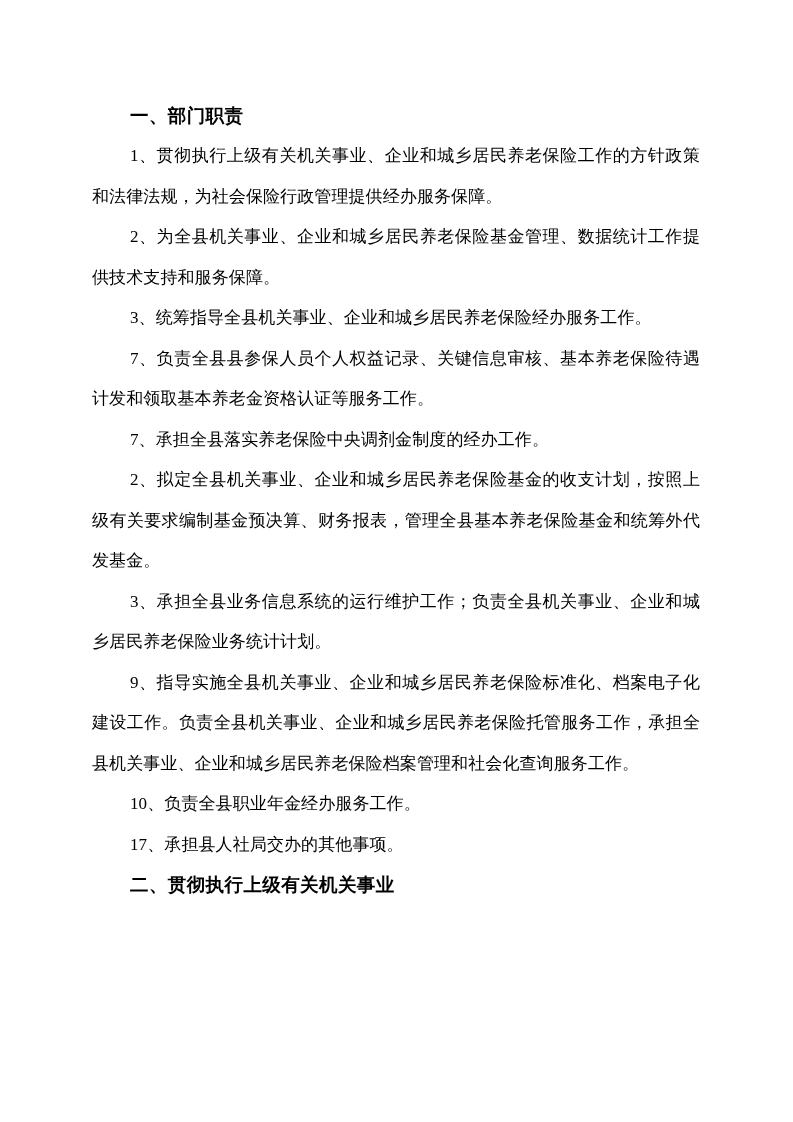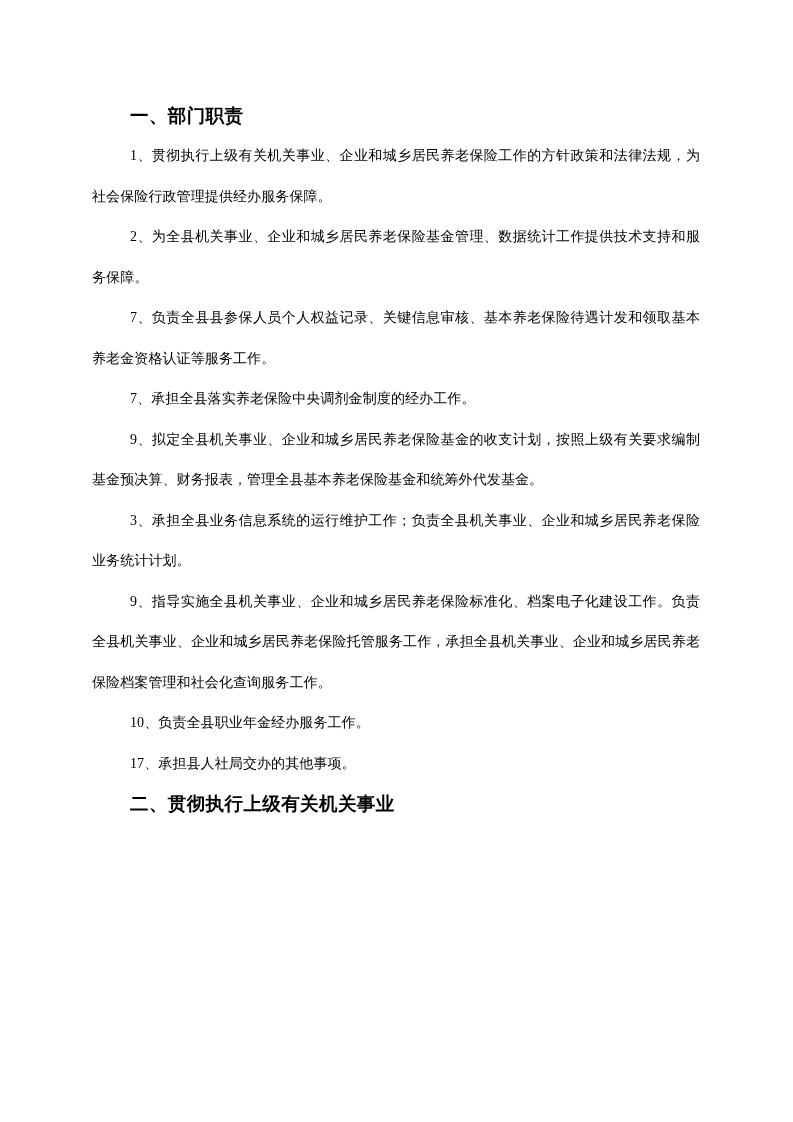--- a/index.html
+++ b/index.html
@@ -28,21 +28,21 @@
     font-family: "DejaVu Sans", "Liberation Sans", sans-serif;
     font-weight: bold;
     font-size: 18.5px;
     line-height: 40px;
     letter-spacing: 0.4px;
     text-indent: 38px;
     margin: 0;
     padding: 0;
   }
   .para {
-    font-size: 14px;
+    font-size: 17px;
     line-height: 40.5px;
     text-indent: 38px;
     margin: 0;
     padding: 0;
     text-align: justify;
     text-justify: inter-ideograph;
     letter-spacing: 0.1px;
   }
   .heading-2 {
     margin-top: 0;
@@ -50,23 +50,24 @@
 </style>
 </head>
 <body>
 
 <div class="page">
   <div class="doc-body">
 
     <p class="heading">一、部门职责</p>
     <p class="para">1、贯彻执行上级有关机关事业、企业和城乡居民养老保险工作的方针政策和法律法规，为社会保险行政管理提供经办服务保障。</p>
     <p class="para">2、为全县机关事业、企业和城乡居民养老保险基金管理、数据统计工作提供技术支持和服务保障。</p>
+    <p class="para">3、统筹指导全县机关事业、企业和城乡居民养老保险经办服务工作。</p>
     <p class="para">7、负责全县县参保人员个人权益记录、关键信息审核、基本养老保险待遇计发和领取基本养老金资格认证等服务工作。</p>
     <p class="para">7、承担全县落实养老保险中央调剂金制度的经办工作。</p>
-    <p class="para">9、拟定全县机关事业、企业和城乡居民养老保险基金的收支计划，按照上级有关要求编制基金预决算、财务报表，管理全县基本养老保险基金和统筹外代发基金。</p>
+    <p class="para">2、拟定全县机关事业、企业和城乡居民养老保险基金的收支计划，按照上级有关要求编制基金预决算、财务报表，管理全县基本养老保险基金和统筹外代发基金。</p>
     <p class="para">3、承担全县业务信息系统的运行维护工作；负责全县机关事业、企业和城乡居民养老保险业务统计计划。</p>
     <p class="para">9、指导实施全县机关事业、企业和城乡居民养老保险标准化、档案电子化建设工作。负责全县机关事业、企业和城乡居民养老保险托管服务工作，承担全县机关事业、企业和城乡居民养老保险档案管理和社会化查询服务工作。</p>
     <p class="para">10、负责全县职业年金经办服务工作。</p>
     <p class="para">17、承担县人社局交办的其他事项。</p>
     <p class="heading heading-2">二、贯彻执行上级有关机关事业</p>
 
   </div>
 </div>
 
 </body></html>

